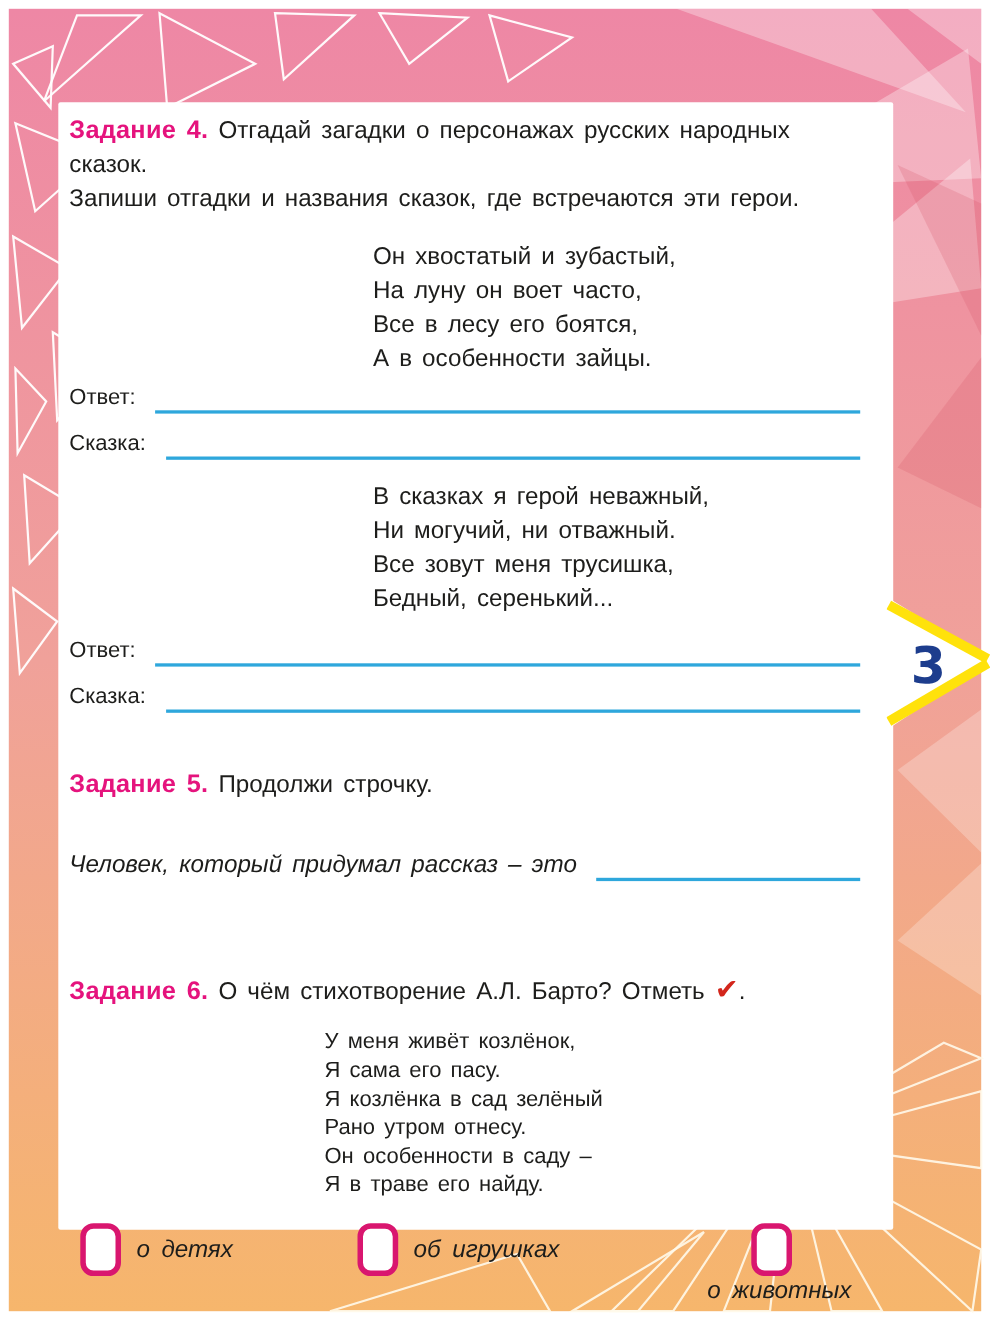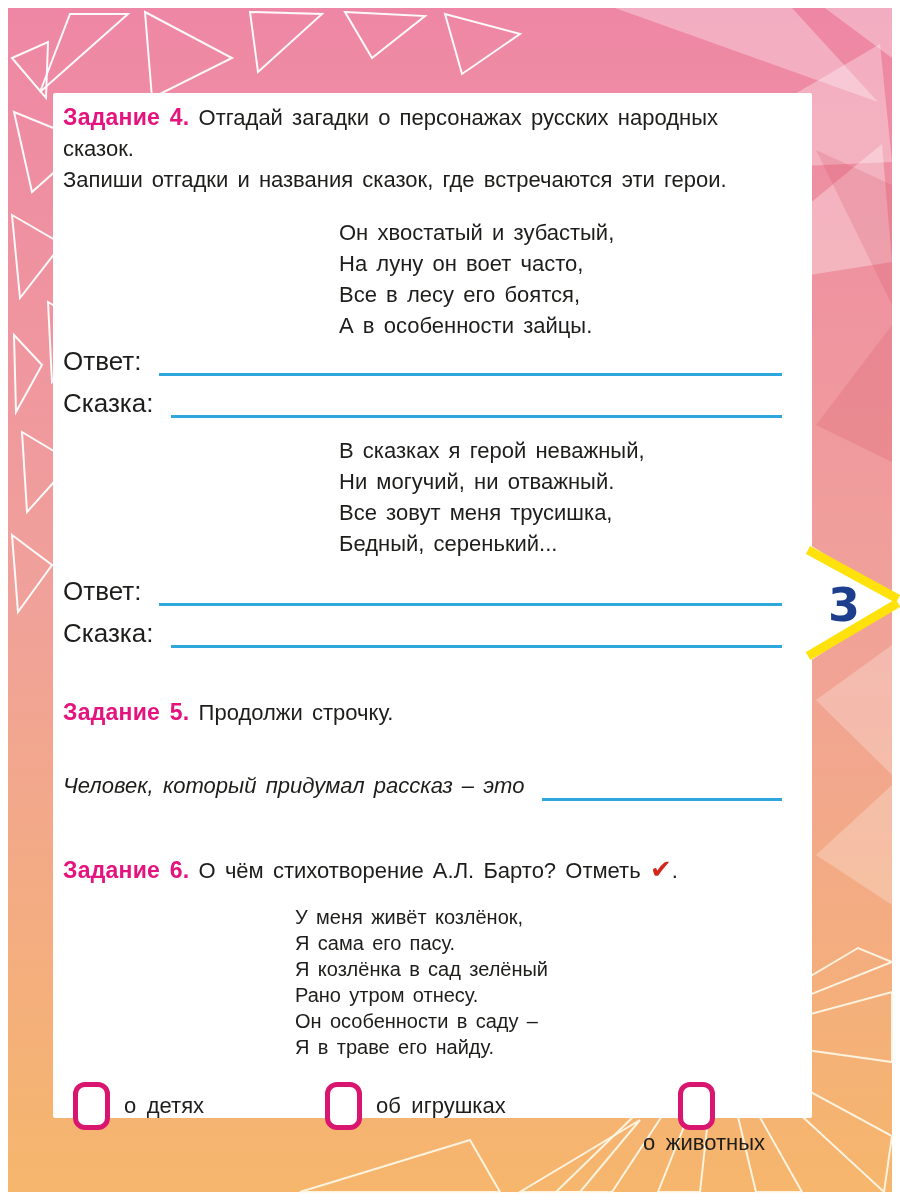--- a/index.html
+++ b/index.html
@@ -15,32 +15,32 @@
     background:#ffffff;border-radius:2px;
     box-sizing:border-box;padding:9px 30px 0 10px;
   }
   .task-head{font-size:22px;line-height:31px;margin:0;word-spacing:0.14em;}
   .task-label{font-weight:bold;font-size:23px;color:#e5137d;letter-spacing:0.01em;}
   .head-line2{display:block;}
   .riddle{margin:22px 0 0 232px;font-size:22px;line-height:31px;word-spacing:0.14em;}
   .riddle div{white-space:nowrap;margin-left:44px;}
   .answer-row{display:flex;height:40px;margin-top:0;}
   .answer-row + .answer-row{margin-top:2px;}
-  .answer-row .lbl{font-size:26px;line-height:40px;flex:0 0 auto;word-spacing:0.14em;}
+  .answer-row .lbl{font-size:20px;line-height:40px;flex:0 0 auto;word-spacing:0.14em;}
   .write-line{flex:1 1 auto;height:32px;border-bottom:3px solid #2ea7dc;margin-left:18px;}
   .mt12{margin-top:12px;}
   .task5-head{margin-top:44px;}
   .fill-row{display:flex;height:40px;margin-top:38px;font-style:italic;}
   .fill-row .lbl{font-size:22px;line-height:40px;white-space:nowrap;flex:0 0 auto;word-spacing:0.14em;}
-  .task6-head{margin-top:48px;}
+  .task6-head{margin-top:78px;}
   .check-glyph{color:#d3261c;font-weight:bold;font-size:26px;}
   .poem{margin:18px 0 0 232px;font-size:20px;line-height:26px;word-spacing:0.14em;}
   .poem div{white-space:nowrap;}
   .cb-row{position:relative;height:44px;margin-top:22px;}
-  .cb-item{position:absolute;top:0;display:flex;align-items:center;}
+  .cb-item{position:absolute;top:0;display:flex;align-items:center;font-style:italic;}
   .cb-item.c1{left:10px;} .cb-item.c2{left:262px;justify-content:center;} .cb-item.c3{left:566px;flex-direction:column;}
   .checkbox{
     width:27px;height:38px;border:5px solid #d9166f;border-radius:12px;
     background:#ffffff;flex:0 0 auto;
   }
   .cb-label{margin-left:14px;font-size:22px;word-spacing:0.2em;white-space:nowrap;}
   .page-tab{position:absolute;left:806px;top:541px;width:94px;height:124px;}
 </style>
 </head>
 <body>

